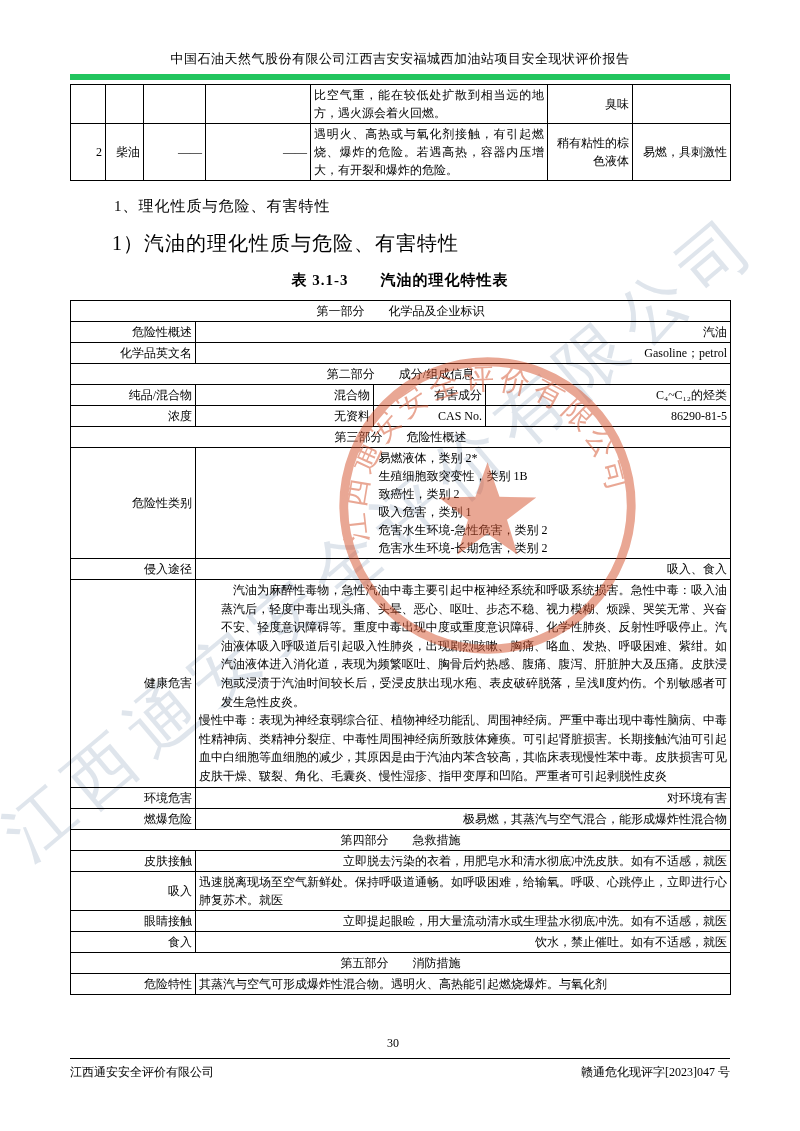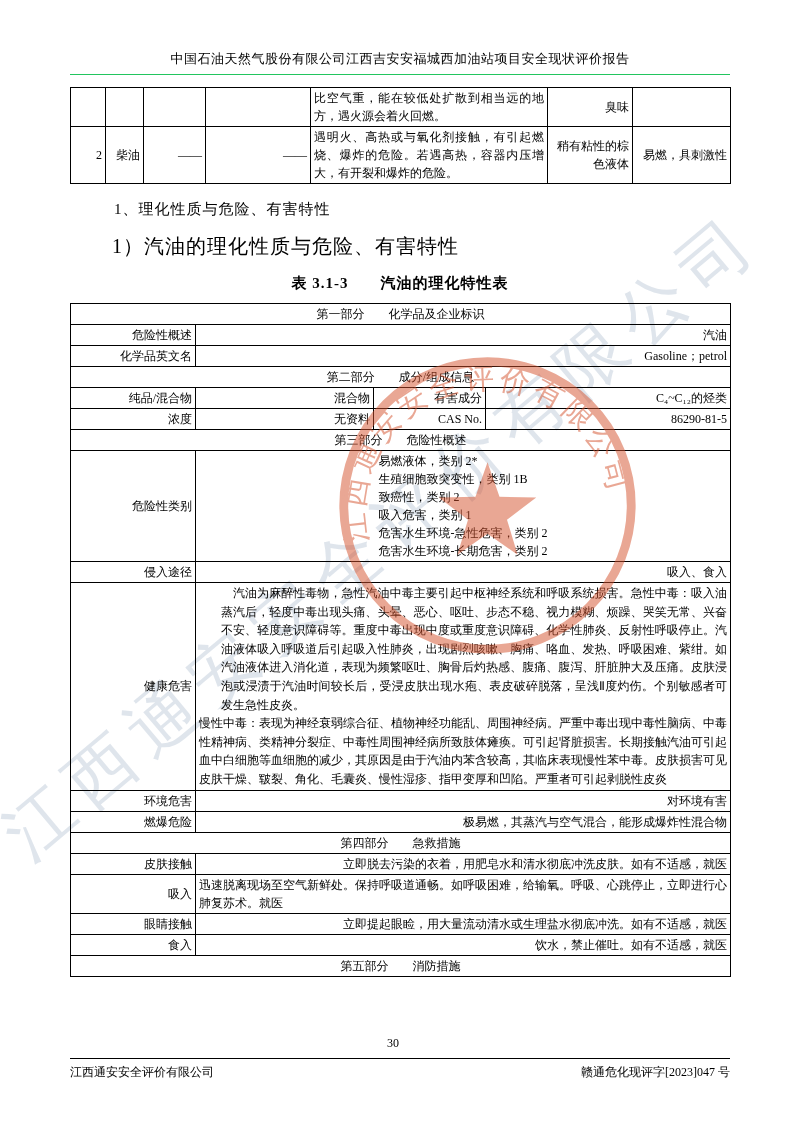--- a/index.html
+++ b/index.html
@@ -22,21 +22,21 @@
     color:rgba(140,160,185,0.28);
     z-index:0; pointer-events:none;
   }
   .seal {
     position:absolute; left:330px; top:348px;
     width:315px; height:315px;
     z-index:3; pointer-events:none; opacity:0.5;
   }
 
   
-  .doc-header { border-bottom:1px solid #22c55e; padding-bottom:6px; margin-bottom:12px; }
+  .doc-header { border-bottom:6px solid #22c55e; padding-bottom:6px; margin-bottom:4px; }
   .doc-header .title { text-align:center; font-size:13px; letter-spacing:0.5px; }
 
   
   table { border-collapse:collapse; width:660px; table-layout:fixed; background:transparent; }
   td { border:1px solid #000; font-size:12px; line-height:1.5; padding:1px 3px; vertical-align:middle; word-break:break-all; }
   td.center { text-align:right; }
   td.justify { text-align:justify; }
   .section-row td { text-align:center; }
 
   .top-table td { height:18px; }
@@ -202,20 +202,24 @@
         <td class="center">眼睛接触</td>
         <td colspan="3" class="center">立即提起眼睑，用大量流动清水或生理盐水彻底冲洗。如有不适感，就医</td>
       </tr>
       <tr>
         <td class="center">食入</td>
         <td colspan="3" class="center">饮水，禁止催吐。如有不适感，就医</td>
       </tr>
       <tr class="section-row">
         <td colspan="4">第五部分　　消防措施</td>
       </tr>
+      <tr>
+        <td class="center">危险特性</td>
+        <td colspan="3">其蒸汽与空气可形成爆炸性混合物。遇明火、高热能引起燃烧爆炸。与氧化剂</td>
+      </tr>
     </tbody>
       </table>
 
   </div>
 
   <div class="page-num">30</div>
   <div class="doc-footer">
     <span>江西通安安全评价有限公司</span>
     <span>赣通危化现评字[2023]047 号</span>
   </div>

